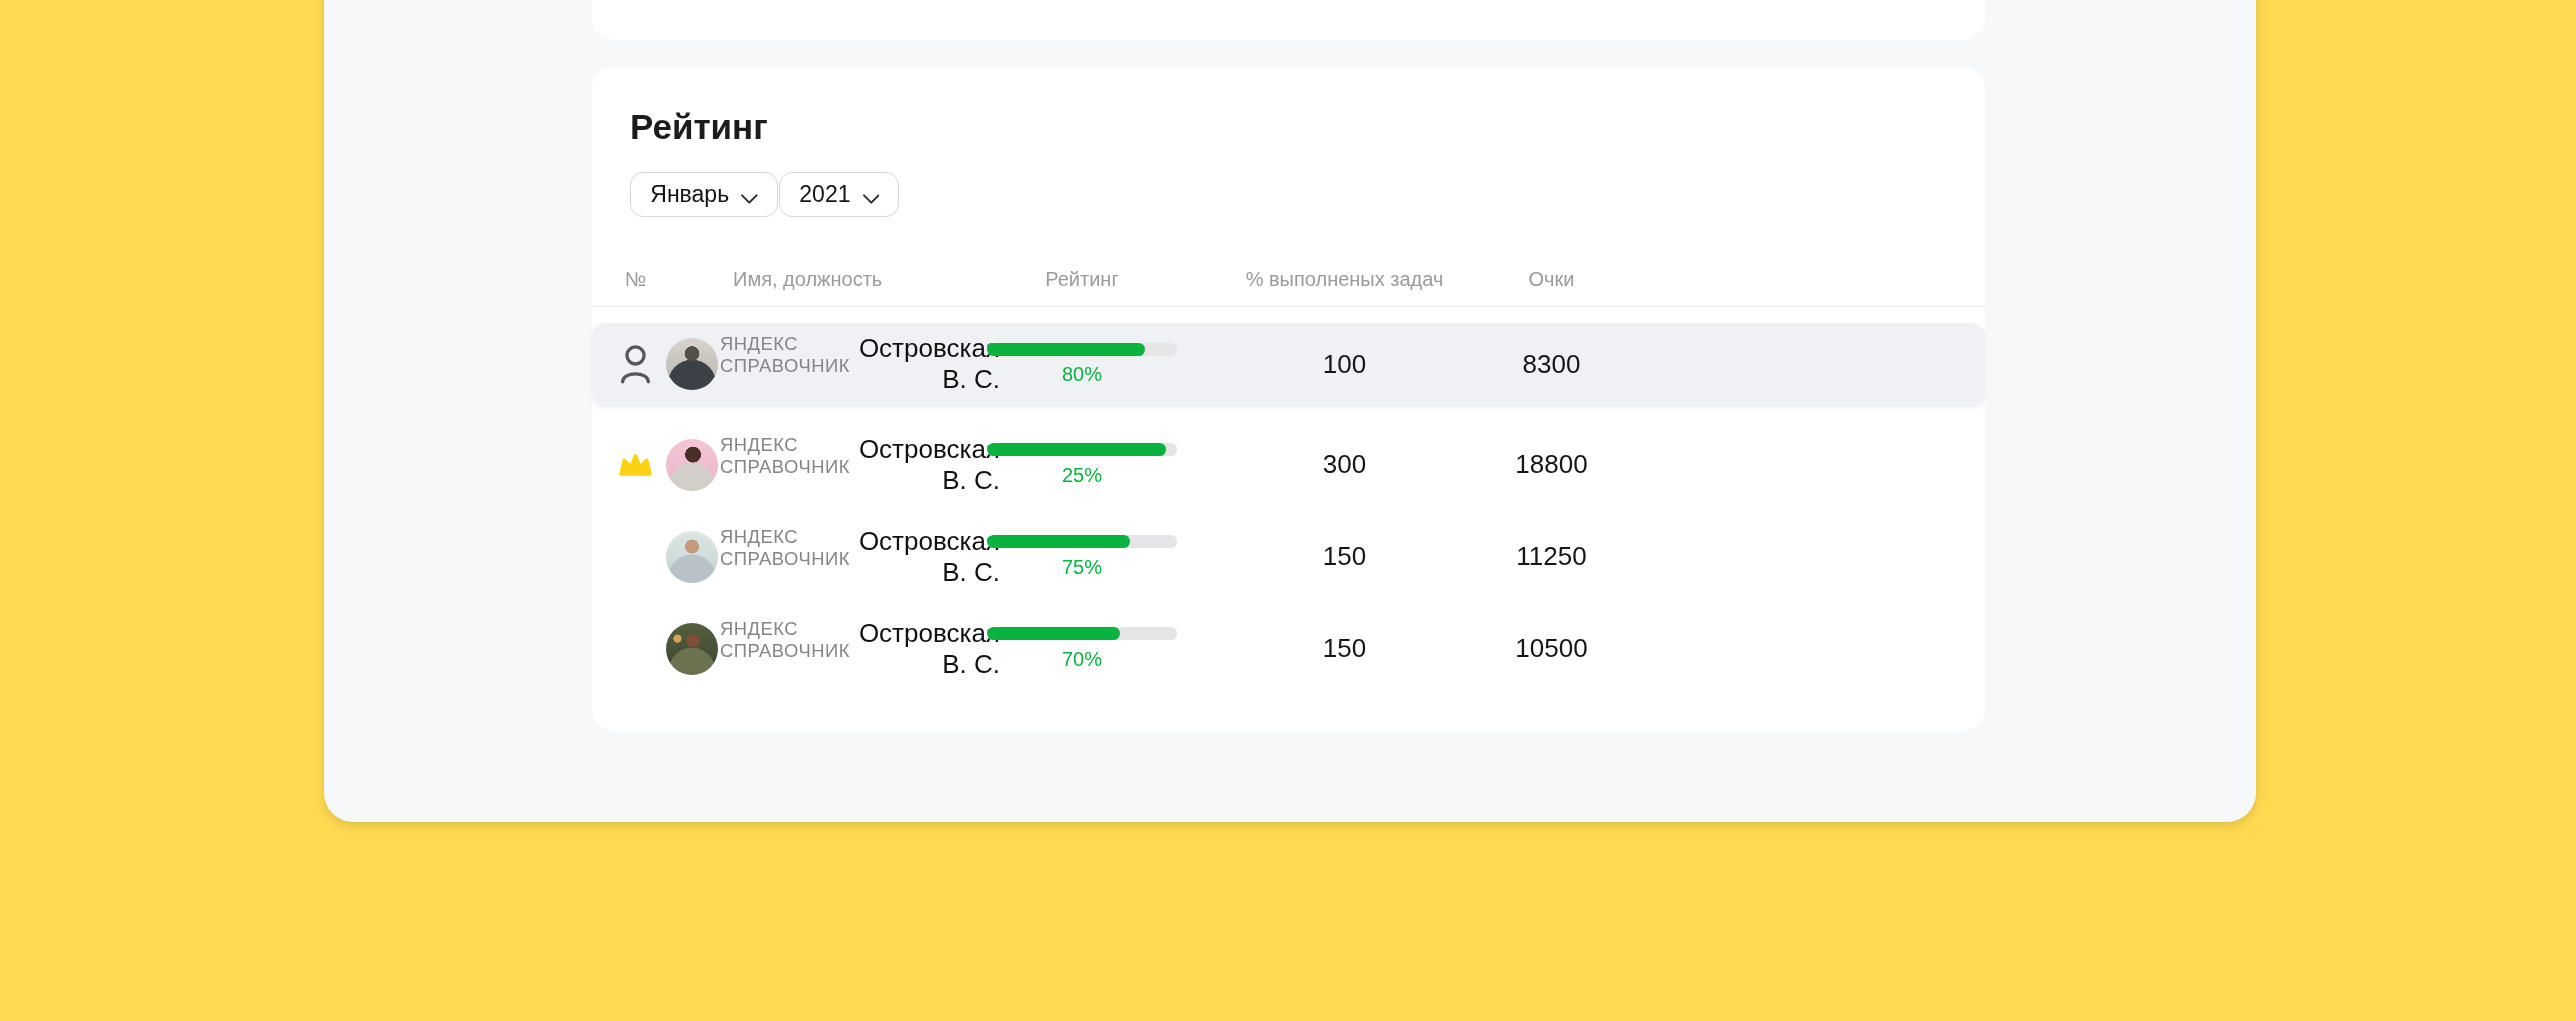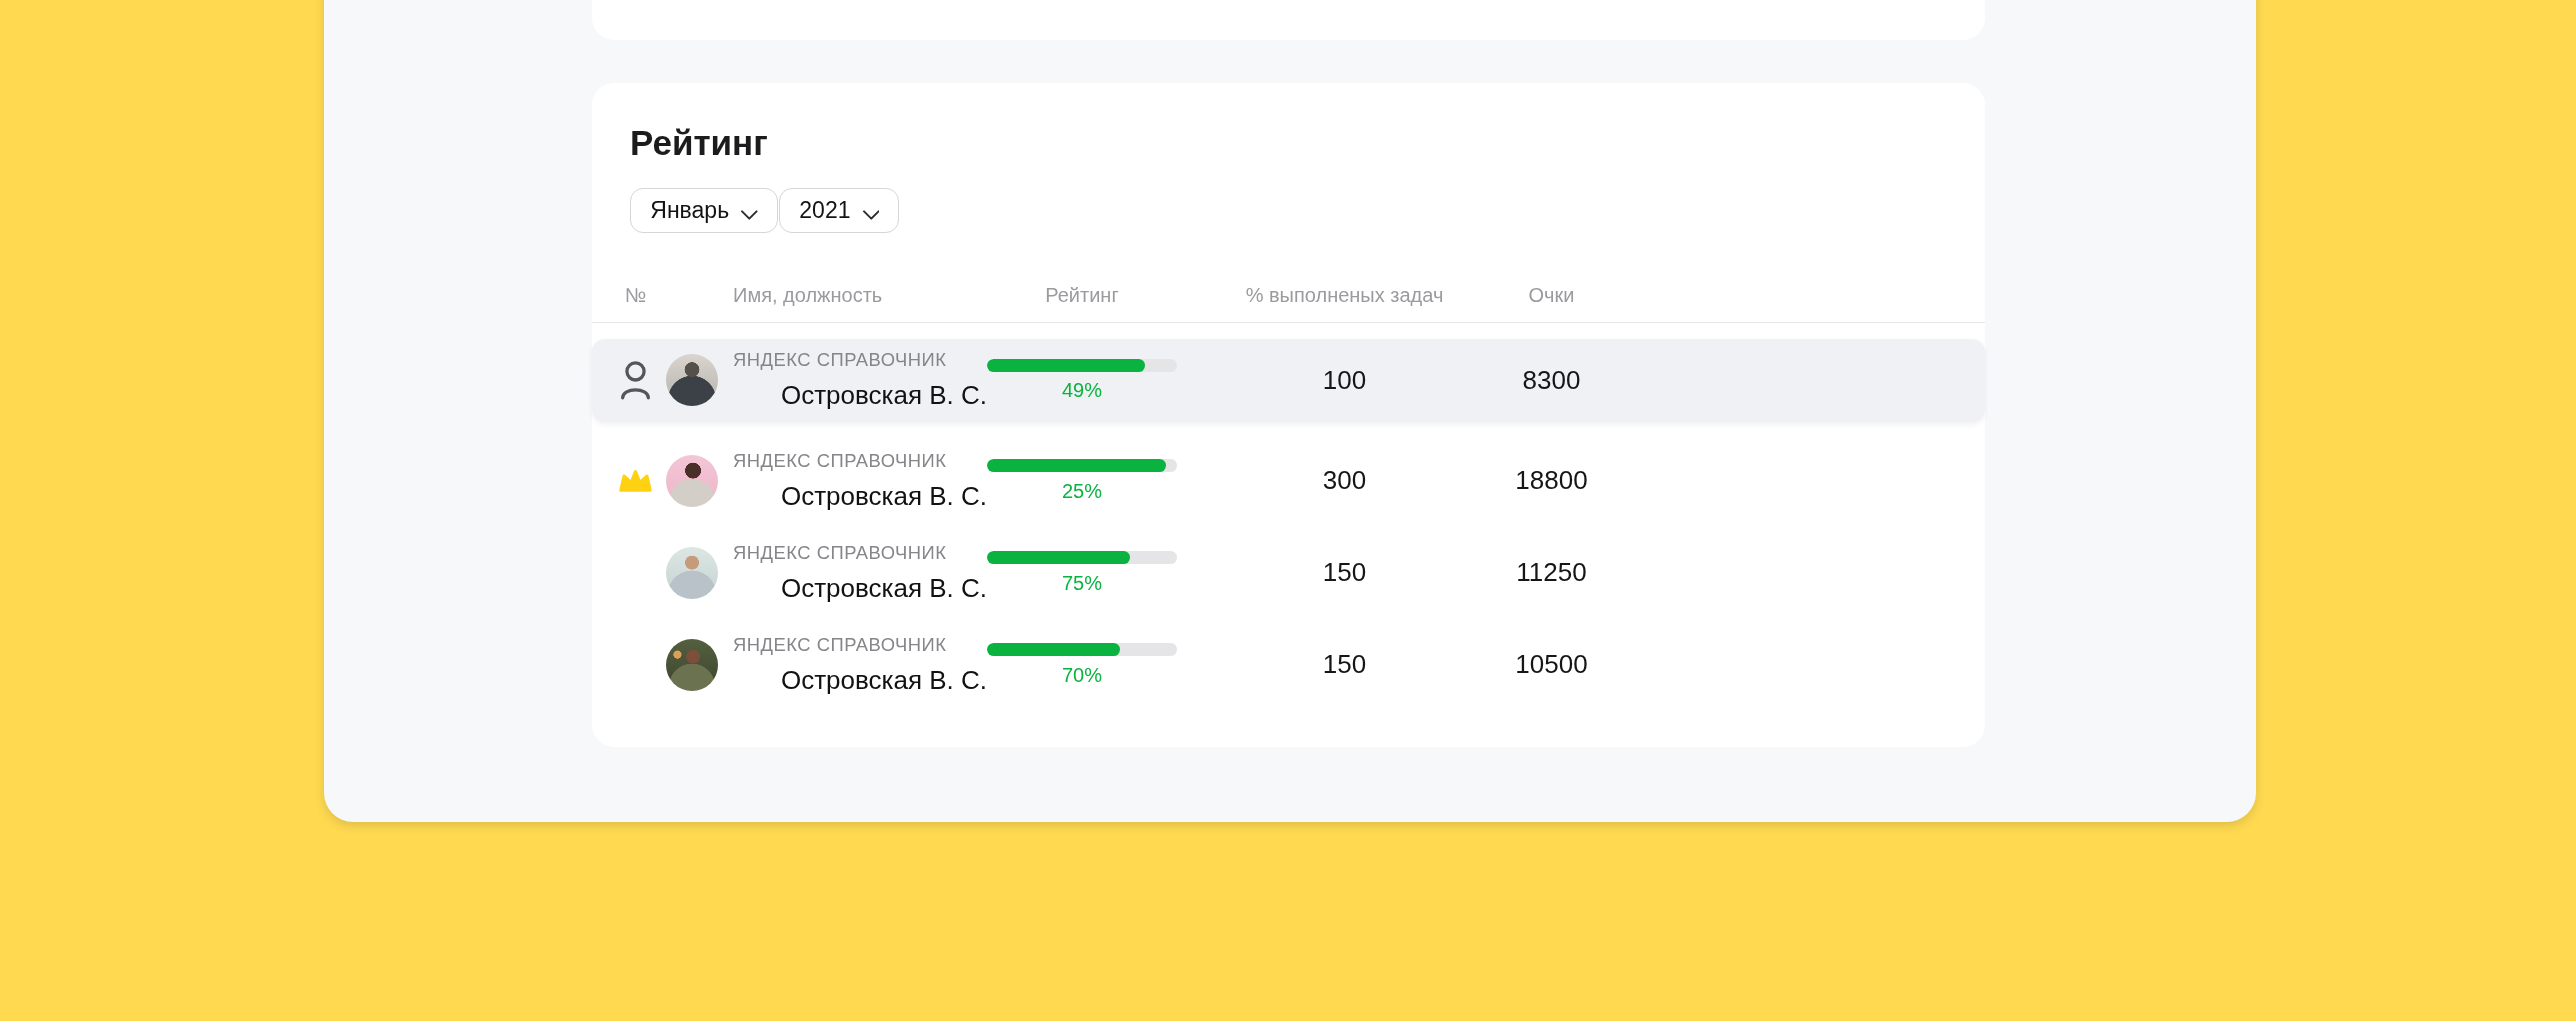--- a/index.html
+++ b/index.html
@@ -6,21 +6,21 @@
   html,body { width:2576px; height:1021px; overflow:hidden;
     font-family:"Liberation Sans", sans-serif; background:#FFD950; }
 
   .app-container { position:absolute; left:324px; top:-55px; width:1932px; height:877px;
     background:#F7F8FA; border-radius:0 0 29px 29px;
     box-shadow:0 3.7px 9.2px rgba(80,80,40,0.18); }
 
   .top-card { position:absolute; left:268px; top:0; width:1393px; height:95px;
     background:#FFFFFF; border-radius:0 0 22px 22px; }
 
-  .rating-card { position:absolute; left:268px; top:138px; width:1393px; height:664px;
+  .rating-card { position:absolute; left:268px; top:122px; width:1393px; height:664px;
     background:#FFFFFF; border-radius:22px; }
 
   .card-title { padding:40px 0 0 38px; font-size:35px; font-weight:bold; color:#1C1C1E; line-height:1.15; }
 
   .filters { display:flex; gap:1px; margin:25px 0 0 38px; }
   .dropdown-btn { display:inline-flex; align-items:center; justify-content:center; gap:12px;
     height:45px; padding:0 19.3px; background:#FFFFFF; border:1.8px solid #D6D6D8; border-radius:13px;
     font-size:23px; color:#141416; cursor:pointer; font-family:"Liberation Sans", sans-serif; }
   .chev { display:inline-block; margin-top:2.8px; }
 
@@ -31,21 +31,21 @@
   .th-rank { justify-self:center; padding-left:13px; }
   .th-name { justify-self:start; }
   .th-center { justify-self:center; text-align:center; }
 
   .row { height:92px; }
   .row-highlight { height:83px; margin-top:15.6px; margin-bottom:13px;
     background:#EFF1F5; border-radius:13px; box-shadow:0 2.8px 5.5px rgba(40,40,70,0.06); }
 
   .rank-cell { justify-self:center; padding-left:13px; display:flex; align-items:center; }
   .avatar { width:52px; height:52px; border-radius:50%; background-size:cover; }
-  .name-cell { display:flex; flex-direction:column; gap:9px; justify-content:center; }
+  .name-cell { display:flex; gap:9px; justify-content:center; }
   .company-label { font-size:18.4px; color:#85858A; letter-spacing:0.5px; }
   .person-name { font-size:26px; color:#121214;text-align:right; }
 
   .bar-cell { display:flex; flex-direction:column; align-items:center; gap:7.4px; }
   .bar-track { width:190px; height:13px; border-radius:6.4px; background:#E5E5E7; overflow:hidden; }
   .bar-fill { height:100%; border-radius:6.4px; }
   .bar-pct { font-size:20px; }
 
   .num-cell { justify-self:center; font-size:26px; color:#161618; }
 </style>
@@ -102,21 +102,21 @@
             <div class="avatar" style="background-image: radial-gradient(circle at 50% 30%, #56504a 0 16%, rgba(0,0,0,0) 17%), radial-gradient(circle at 50% 88%, #3c4148 0 45%, rgba(0,0,0,0) 46%), linear-gradient(#d9d5ce, #b4b1ab)"></div>
           </div>
         <div class="name-cell">
           <span class="company-label">ЯНДЕКС СПРАВОЧНИК</span>
           <span class="person-name">Островская В. С.</span>
         </div>
         <div class="bar-cell">
           <div class="bar-track">
             <div class="bar-fill green-fill" style="width: 83%; background: rgb(10, 179, 63);"></div>
           </div>
-          <span class="bar-pct green-text" style="color: rgb(10, 179, 63);">49%</span>
+          <span class="bar-pct green-text" style="color: rgb(10, 179, 63);">80%</span>
         </div>
         <div class="num-cell">100</div>
         <div class="num-cell">8300</div>
         <div></div>
       </div>
 
       <div class="grid row">
         <div class="rank-cell">
           <svg width="37" height="26" viewBox="0 0 34 24">
             <polygon points="3.5,20.5 6.5,7.5 13,13.5 17,3.5 21,13.5 27.5,7.5 30.5,20.5" fill="#FFD113" stroke="#FFD113" stroke-width="3" stroke-linejoin="round" stroke-linecap="round"></polygon>

